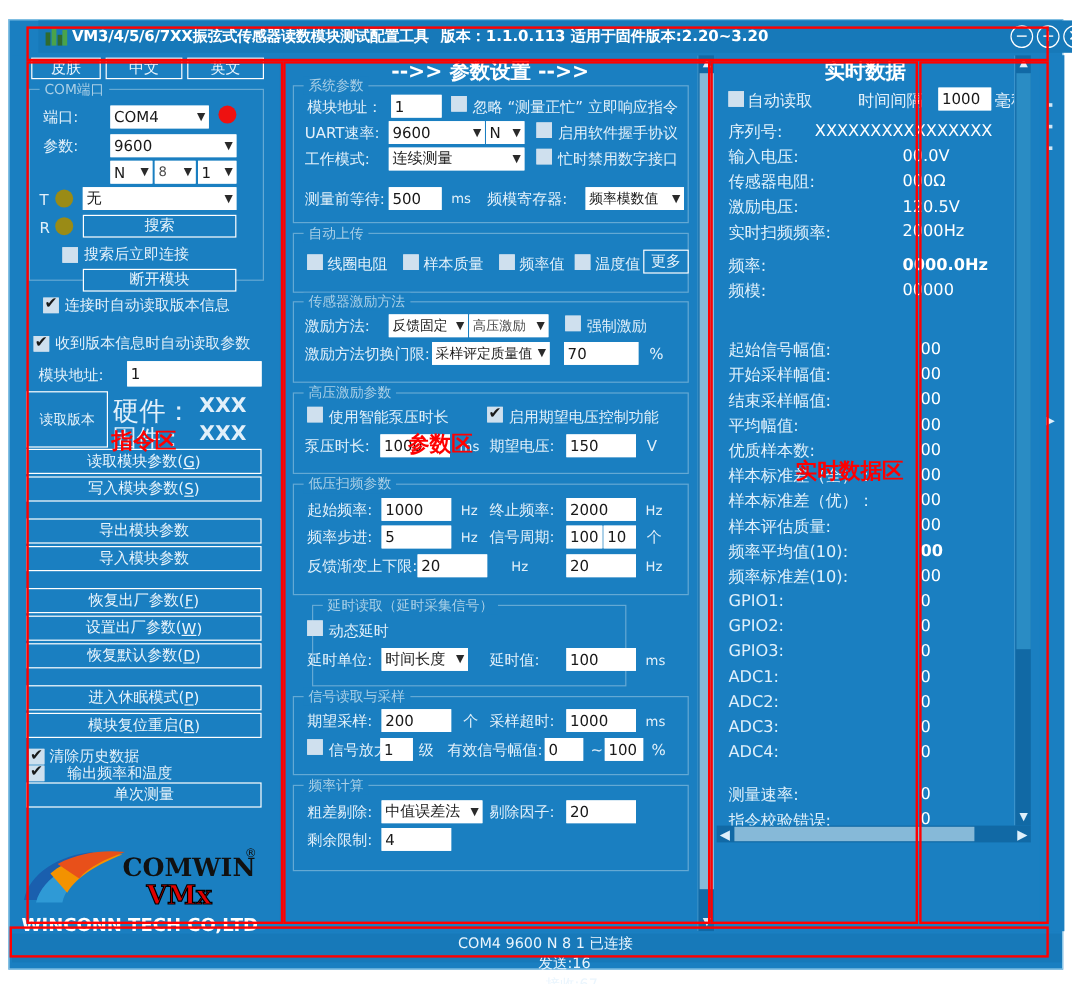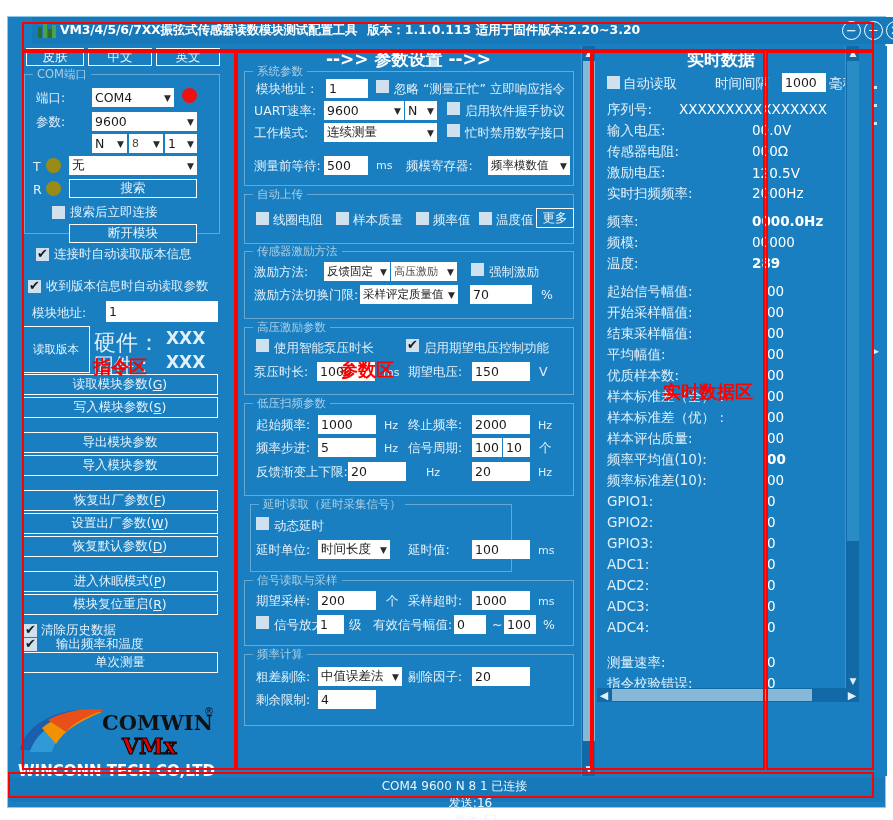--- a/index.html
+++ b/index.html
@@ -436,21 +436,21 @@
     <span class="lbl" style="position:absolute;left:20px;top:418px;">反馈渐变上下限:</span>
     <div class="txt" style="position:absolute;left:112px;top:416px;width:58px;height:19px;">
         <span>20</span>
       </div>
     <span class="lbl" style="position:absolute;left:190px;top:420px;font-size:11px;">Hz</span>
     <div class="txt" style="position:absolute;left:236px;top:416px;width:58px;height:19px;">
         <span>20</span>
       </div>
     <span class="lbl" style="position:absolute;left:302px;top:420px;font-size:11px;">Hz</span>
 
-    <div class="group" style="left:14px;top:458px;width:262px;height:68px;">
+    <div class="group" style="left:24px;top:458px;width:262px;height:68px;">
       <div class="gt">延时读取（延时采集信号）</div>
     </div>
     <span class="chk" style="position:absolute;left:20px;top:471px;"></span>
     <span class="lbl" style="position:absolute;left:38px;top:472px;">动态延时</span>
     <span class="lbl" style="position:absolute;left:20px;top:496px;">延时单位:</span>
     <div class="sel" style="position:absolute;left:82px;top:494px;width:72px;height:19px;">
       <span>时间长度</span>
       <span class="chev">▼</span>
     </div>
     <span class="lbl" style="position:absolute;left:172px;top:496px;">延时值:</span>
@@ -545,24 +545,20 @@
         <span class="dv">2000Hz</span>
       </div>
 
     <div class="drow" style="top:167px;">
         <span class="dk">频率:</span>
         <span class="dv b">0000.0Hz</span>
       </div>
     <div class="drow" style="top:188px;">
         <span class="dk">频模:</span>
         <span class="dv">00000</span>
-      </div>
-    <div class="drow" style="top:209px;">
-        <span class="dk">温度:</span>
-        <span class="dv b">289</span>
       </div>
 
     <div class="drow" style="top:237px;">
         <span class="dk">起始信号幅值:</span>
         <span class="dv" style="left:160px;">00</span>
       </div>
     <div class="drow" style="top:258px;">
         <span class="dk">开始采样幅值:</span>
         <span class="dv" style="left:160px;">00</span>
       </div>

